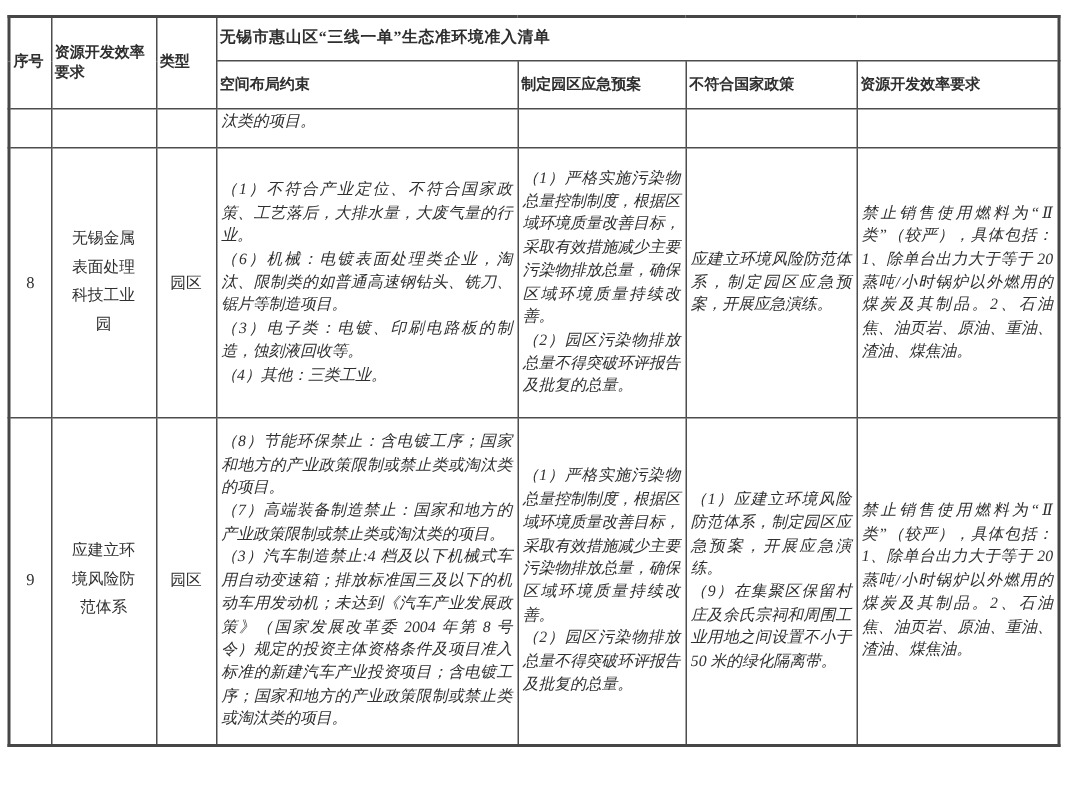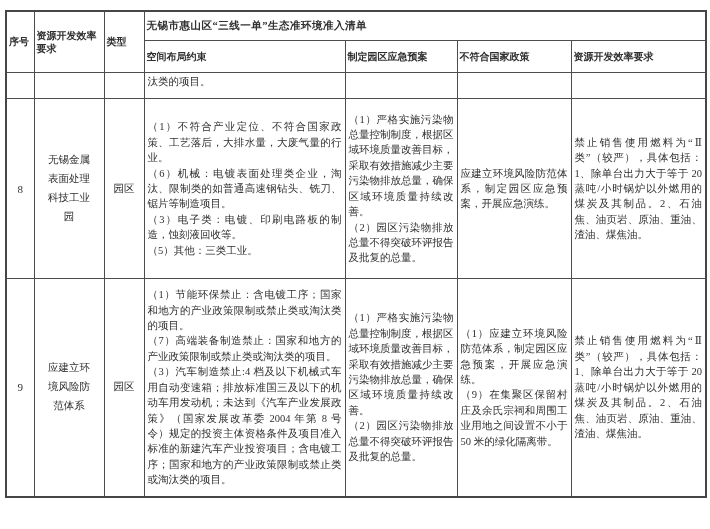--- a/index.html
+++ b/index.html
@@ -20,21 +20,21 @@
     overflow:hidden;
   }
   .doc th{
     font-size:10px;font-weight:bold;text-align:left;line-height:1.35;
     padding:7px 2px;
   }
   th.title-cell{font-size:10.5px;letter-spacing:0.5px;}
   td.c-no{text-align:center;font-size:11px;}
   td.c-name{text-align:center;font-size:10.5px;line-height:1.8;padding:0 13px;margin-top:26px;}
   td.c-type{text-align:center;font-size:10.5px;margin-top:16px;}
-  td.c-text{font-size:10.5px;line-height:1.47;text-align:justify;text-justify:inter-ideograph;}
+  td.c-text{font-size:10.5px;line-height:1.47;text-align:justify;text-justify:inter-ideograph;font-style:italic;}
   td.c-text p{margin:0;}
   td.c-top{vertical-align:top;}
   .pagenum{
     position:absolute;left:0;top:494px;width:624px;text-align:left;
     font-size:11px;color:#2f2f2f;margin-top:45px;
   }
 </style>
 </head>
 <body>
 
@@ -77,40 +77,40 @@
     </tr>
 
     <tr style="height:180px">
       <td class="c-no">8</td>
       <td class="c-name">无锡金属表面处理科技工业园</td>
       <td class="c-type">园区</td>
       <td class="c-text">
         <p>（1）不符合产业定位、不符合国家政策、工艺落后，大排水量，大废气量的行业。</p>
         <p>（6）机械：电镀表面处理类企业，淘汰、限制类的如普通高速钢钻头、铣刀、锯片等制造项目。</p>
         <p>（3）电子类：电镀、印刷电路板的制造，蚀刻液回收等。</p>
-        <p>（5）其他：三类工业。</p>
+        <p>（4）其他：三类工业。</p>
       </td>
       <td class="c-text">
         <p>（1）严格实施污染物总量控制制度，根据区域环境质量改善目标，采取有效措施减少主要污染物排放总量，确保区域环境质量持续改善。</p>
         <p>（2）园区污染物排放总量不得突破环评报告及批复的总量。</p>
       </td>
       <td class="c-text">
         <p>应建立环境风险防范体系，制定园区应急预案，开展应急演练。</p>
       </td>
       <td class="c-text">
         <p>禁止销售使用燃料为“Ⅱ类”（较严），具体包括：1、除单台出力大于等于 20 蒸吨/小时锅炉以外燃用的煤炭及其制品。2、石油焦、油页岩、原油、重油、渣油、煤焦油。</p>
       </td>
     </tr>
 
     <tr style="height:218px">
       <td class="c-no">9</td>
       <td class="c-name">应建立环境风险防范体系</td>
       <td class="c-type">园区</td>
       <td class="c-text">
-        <p>（1）节能环保禁止：含电镀工序；国家和地方的产业政策限制或禁止类或淘汰类的项目。</p>
+        <p>（8）节能环保禁止：含电镀工序；国家和地方的产业政策限制或禁止类或淘汰类的项目。</p>
         <p>（7）高端装备制造禁止：国家和地方的产业政策限制或禁止类或淘汰类的项目。</p>
         <p>（3）汽车制造禁止:4 档及以下机械式车用自动变速箱；排放标准国三及以下的机动车用发动机；未达到《汽车产业发展政策》（国家发展改革委 2004 年第 8 号令）规定的投资主体资格条件及项目准入标准的新建汽车产业投资项目；含电镀工序；国家和地方的产业政策限制或禁止类或淘汰类的项目。</p>
       </td>
       <td class="c-text">
         <p>（1）严格实施污染物总量控制制度，根据区域环境质量改善目标，采取有效措施减少主要污染物排放总量，确保区域环境质量持续改善。</p>
         <p>（2）园区污染物排放总量不得突破环评报告及批复的总量。</p>
       </td>
       <td class="c-text">
         <p>（1）应建立环境风险防范体系，制定园区应急预案，开展应急演练。</p>
         <p>（9）在集聚区保留村庄及余氏宗祠和周围工业用地之间设置不小于 50 米的绿化隔离带。</p>

